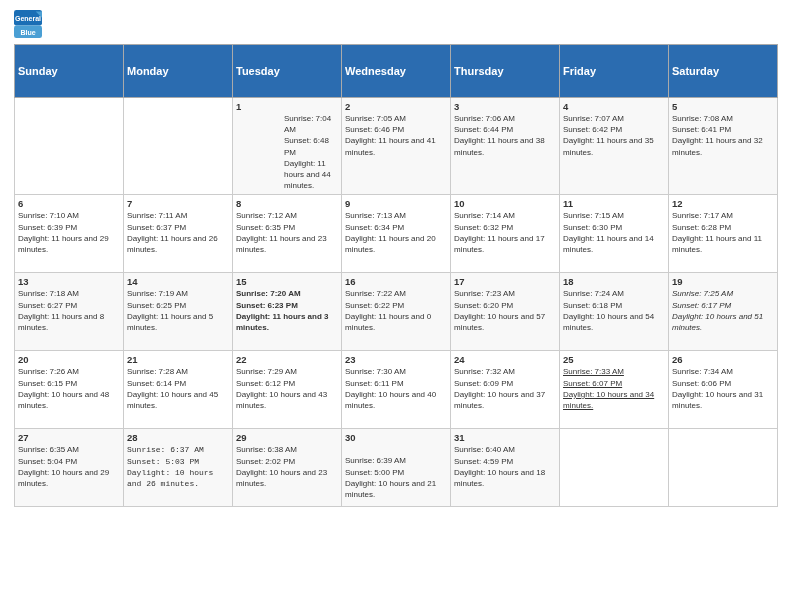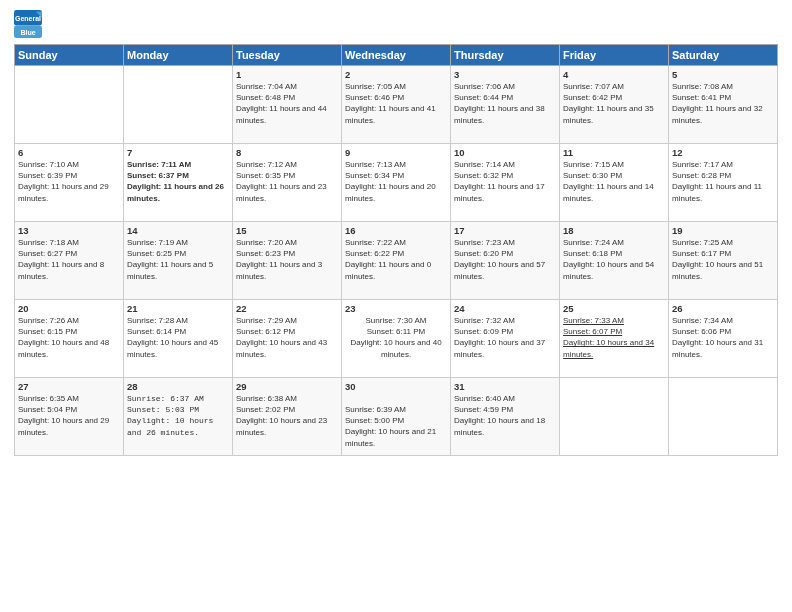--- a/index.html
+++ b/index.html
@@ -45,21 +45,21 @@
     table {
       width: 100%;
       border-collapse: collapse;
       table-layout: fixed;
     }
     thead th {
       background-color: #2b6cb0;
       color: #fff;
       font-size: 11px;
       font-weight: bold;
-      padding: 4px 3px;
+      padding: 20px 3px;
       border: 1px solid #aaa;
       text-align: left;
     }
     tbody td {
       vertical-align: top;
       border: 1px solid #ccc;
       padding: 3px 3px;
       font-size: 8.5px;
       color: #333;
       height: 78px;
@@ -114,21 +114,21 @@
           <th>Friday</th>
           <th>Saturday</th>
         </tr>
     </thead>
     <tbody id="calendar-body">
     <tr>
           <td class="empty-cell"></td>
           <td class="empty-cell"></td>
           <td>
             <span class="day-num">1</span>
-            <div class="day-info" style="white-space: pre-line;">Sunrise: 7:04 AM
+            <div class="day-info" style="white-space: pre-line; margin-left: 48px;">Sunrise: 7:04 AM
 Sunset: 6:48 PM
 Daylight: 11 hours and 44 minutes.</div>
           </td>
           <td>
             <span class="day-num">2</span>
             <div class="day-info" style="white-space: pre-line;">Sunrise: 7:05 AM
 Sunset: 6:46 PM
 Daylight: 11 hours and 41 minutes.</div>
           </td>
           <td>
@@ -152,21 +152,21 @@
         </tr>
         <tr>
           <td>
             <span class="day-num">6</span>
             <div class="day-info" style="white-space: pre-line;">Sunrise: 7:10 AM
 Sunset: 6:39 PM
 Daylight: 11 hours and 29 minutes.</div>
           </td>
           <td>
             <span class="day-num">7</span>
-            <div class="day-info" style="white-space: pre-line; font-weight: bold;">Sunrise: 7:11 AM
+            <div class="day-info" style="white-space: pre-line;">Sunrise: 7:11 AM
 Sunset: 6:37 PM
 Daylight: 11 hours and 26 minutes.</div>
           </td>
           <td>
             <span class="day-num">8</span>
             <div class="day-info" style="white-space: pre-line;">Sunrise: 7:12 AM
 Sunset: 6:35 PM
 Daylight: 11 hours and 23 minutes.</div>
           </td>
           <td>
@@ -202,21 +202,21 @@
 Daylight: 11 hours and 8 minutes.</div>
           </td>
           <td>
             <span class="day-num">14</span>
             <div class="day-info" style="white-space: pre-line;">Sunrise: 7:19 AM
 Sunset: 6:25 PM
 Daylight: 11 hours and 5 minutes.</div>
           </td>
           <td>
             <span class="day-num">15</span>
-            <div class="day-info" style="white-space: pre-line;">Sunrise: 7:20 AM
+            <div class="day-info" style="white-space: pre-line; font-weight: bold;">Sunrise: 7:20 AM
 Sunset: 6:23 PM
 Daylight: 11 hours and 3 minutes.</div>
           </td>
           <td>
             <span class="day-num">16</span>
             <div class="day-info" style="white-space: pre-line;">Sunrise: 7:22 AM
 Sunset: 6:22 PM
 Daylight: 11 hours and 0 minutes.</div>
           </td>
           <td>
@@ -226,21 +226,21 @@
 Daylight: 10 hours and 57 minutes.</div>
           </td>
           <td>
             <span class="day-num">18</span>
             <div class="day-info" style="white-space: pre-line;">Sunrise: 7:24 AM
 Sunset: 6:18 PM
 Daylight: 10 hours and 54 minutes.</div>
           </td>
           <td>
             <span class="day-num">19</span>
-            <div class="day-info" style="white-space: pre-line;">Sunrise: 7:25 AM
+            <div class="day-info" style="white-space: pre-line; font-style: italic;">Sunrise: 7:25 AM
 Sunset: 6:17 PM
 Daylight: 10 hours and 51 minutes.</div>
           </td>
         </tr>
         <tr>
           <td>
             <span class="day-num">20</span>
             <div class="day-info" style="white-space: pre-line;">Sunrise: 7:26 AM
 Sunset: 6:15 PM
 Daylight: 10 hours and 48 minutes.</div>
@@ -252,21 +252,21 @@
 Daylight: 10 hours and 45 minutes.</div>
           </td>
           <td>
             <span class="day-num">22</span>
             <div class="day-info" style="white-space: pre-line;">Sunrise: 7:29 AM
 Sunset: 6:12 PM
 Daylight: 10 hours and 43 minutes.</div>
           </td>
           <td>
             <span class="day-num">23</span>
-            <div class="day-info" style="white-space: pre-line; text-align: center;">Sunrise: 7:30 AM
+            <div class="day-info" style="white-space: pre-line;">Sunrise: 7:30 AM
 Sunset: 6:11 PM
 Daylight: 10 hours and 40 minutes.</div>
           </td>
           <td>
             <span class="day-num">24</span>
             <div class="day-info" style="white-space: pre-line;">Sunrise: 7:32 AM
 Sunset: 6:09 PM
 Daylight: 10 hours and 37 minutes.</div>
           </td>
           <td>

